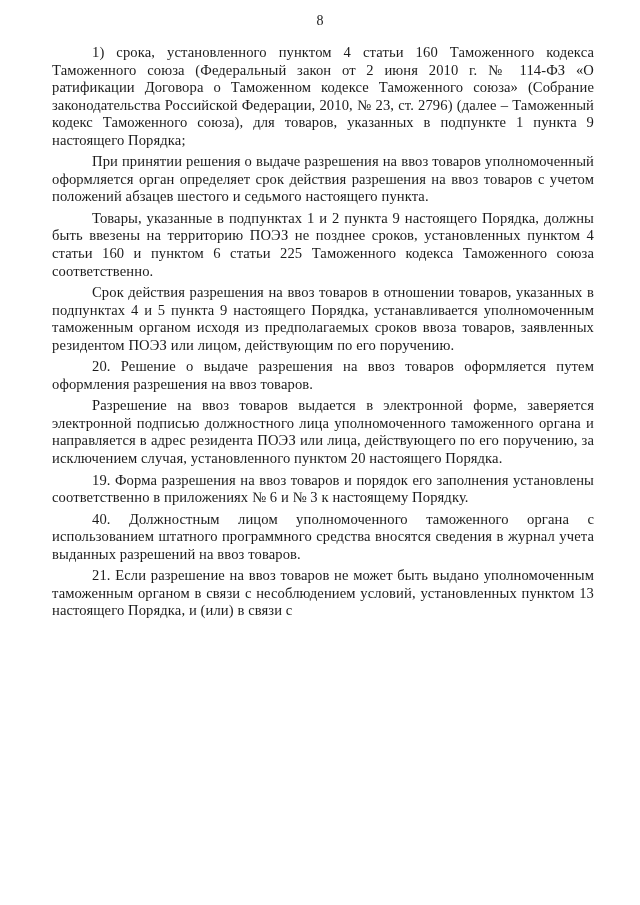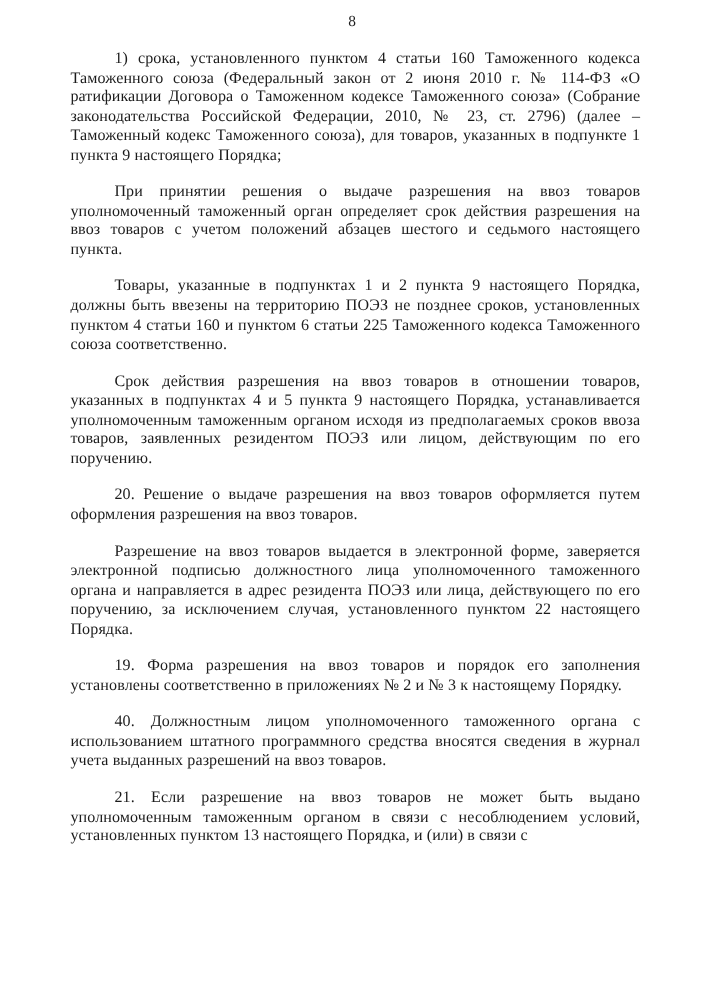--- a/index.html
+++ b/index.html
@@ -26,35 +26,35 @@
   }
   .content {
     margin-top: 15px;
     padding: 0 42px 0 48px;
     font-size: 14.6px;
     line-height: 17.55px;
     text-align: justify;
     letter-spacing: 0.1px;
   }
   .content p {
-    margin: 16px;
+    margin: 4px;
     padding: 0;
     text-indent: 40px;
     hyphens: none;
   }
 </style>
 </head>
 <body>
 
 <div class="page">
   <div class="page-number">8</div>
   <div class="content">
     <p>1) срока, установленного пунктом 4 статьи 160 Таможенного кодекса Таможенного союза (Федеральный закон от 2 июня 2010 г. № 114-ФЗ «О ратификации Договора о Таможенном кодексе Таможенного союза» (Собрание законодательства Российской Федерации, 2010, № 23, ст. 2796) (далее – Таможенный кодекс Таможенного союза), для товаров, указанных в подпункте 1 пункта 9 настоящего Порядка;</p>
-    <p>При принятии решения о выдаче разрешения на ввоз товаров уполномоченный таможенный орган определяет срок действия разрешения на ввоз товаров с учетом положений абзацев шестого и седьмого настоящего пункта.</p>
+    <p>При принятии решения о выдаче разрешения на ввоз товаров уполномоченный оформляется орган определяет срок действия разрешения на ввоз товаров с учетом положений абзацев шестого и седьмого настоящего пункта.</p>
     <p>Товары, указанные в подпунктах 1 и 2 пункта 9 настоящего Порядка, должны быть ввезены на территорию ПОЭЗ не позднее сроков, установленных пунктом 4 статьи 160 и пунктом 6 статьи 225 Таможенного кодекса Таможенного союза соответственно.</p>
     <p>Срок действия разрешения на ввоз товаров в отношении товаров, указанных в подпунктах 4 и 5 пункта 9 настоящего Порядка, устанавливается уполномоченным таможенным органом исходя из предполагаемых сроков ввоза товаров, заявленных резидентом ПОЭЗ или лицом, действующим по его поручению.</p>
     <p>20. Решение о выдаче разрешения на ввоз товаров оформляется путем оформления разрешения на ввоз товаров.</p>
-    <p>Разрешение на ввоз товаров выдается в электронной форме, заверяется электронной подписью должностного лица уполномоченного таможенного органа и направляется в адрес резидента ПОЭЗ или лица, действующего по его поручению, за исключением случая, установленного пунктом 22 настоящего Порядка.</p>
-    <p>19. Форма разрешения на ввоз товаров и порядок его заполнения установлены соответственно в приложениях № 2 и № 3 к настоящему Порядку.</p>
+    <p>Разрешение на ввоз товаров выдается в электронной форме, заверяется электронной подписью должностного лица уполномоченного таможенного органа и направляется в адрес резидента ПОЭЗ или лица, действующего по его поручению, за исключением случая, установленного пунктом 20 настоящего Порядка.</p>
+    <p>19. Форма разрешения на ввоз товаров и порядок его заполнения установлены соответственно в приложениях № 6 и № 3 к настоящему Порядку.</p>
     <p>40. Должностным лицом уполномоченного таможенного органа с использованием штатного программного средства вносятся сведения в журнал учета выданных разрешений на ввоз товаров.</p>
     <p>21. Если разрешение на ввоз товаров не может быть выдано уполномоченным таможенным органом в связи с несоблюдением условий, установленных пунктом 13 настоящего Порядка, и (или) в связи с</p>
   </div>
 </div>
 
 </body></html>

